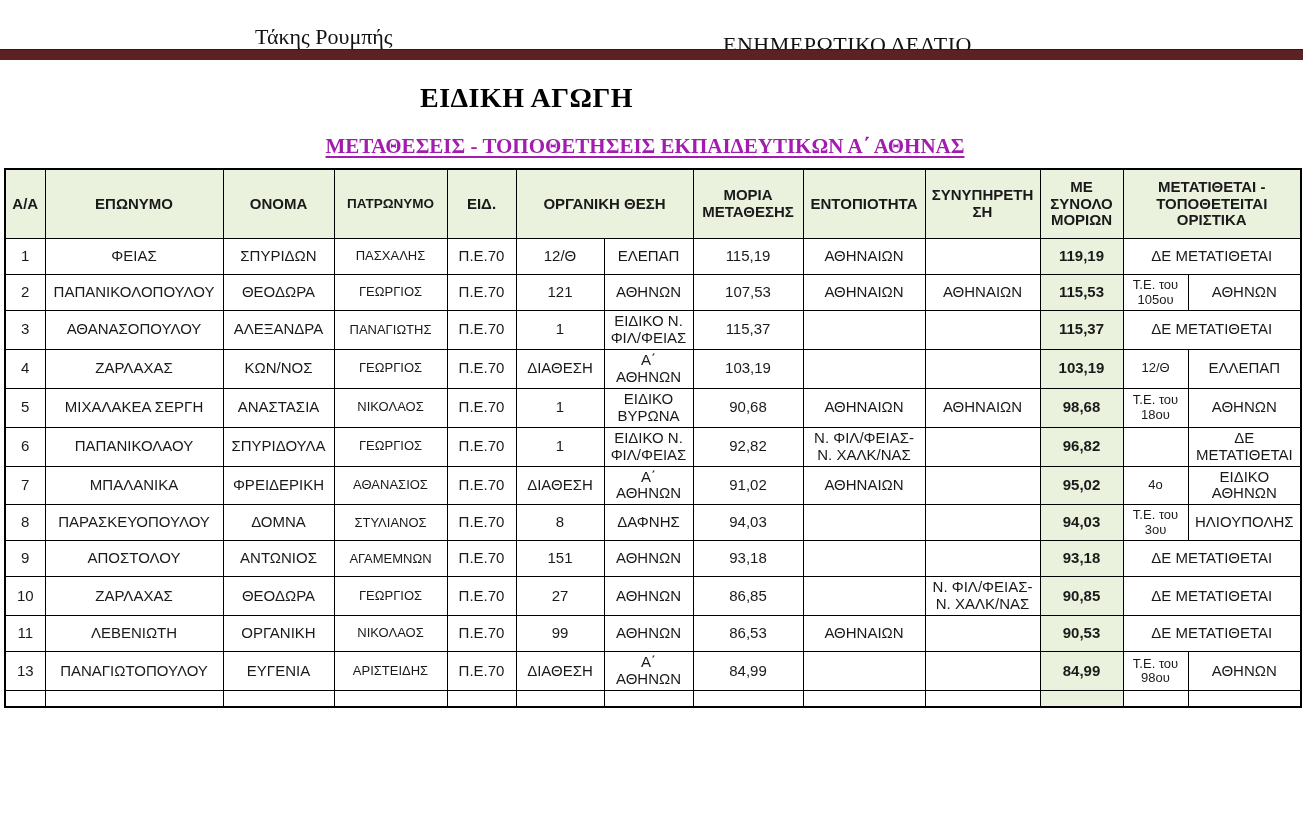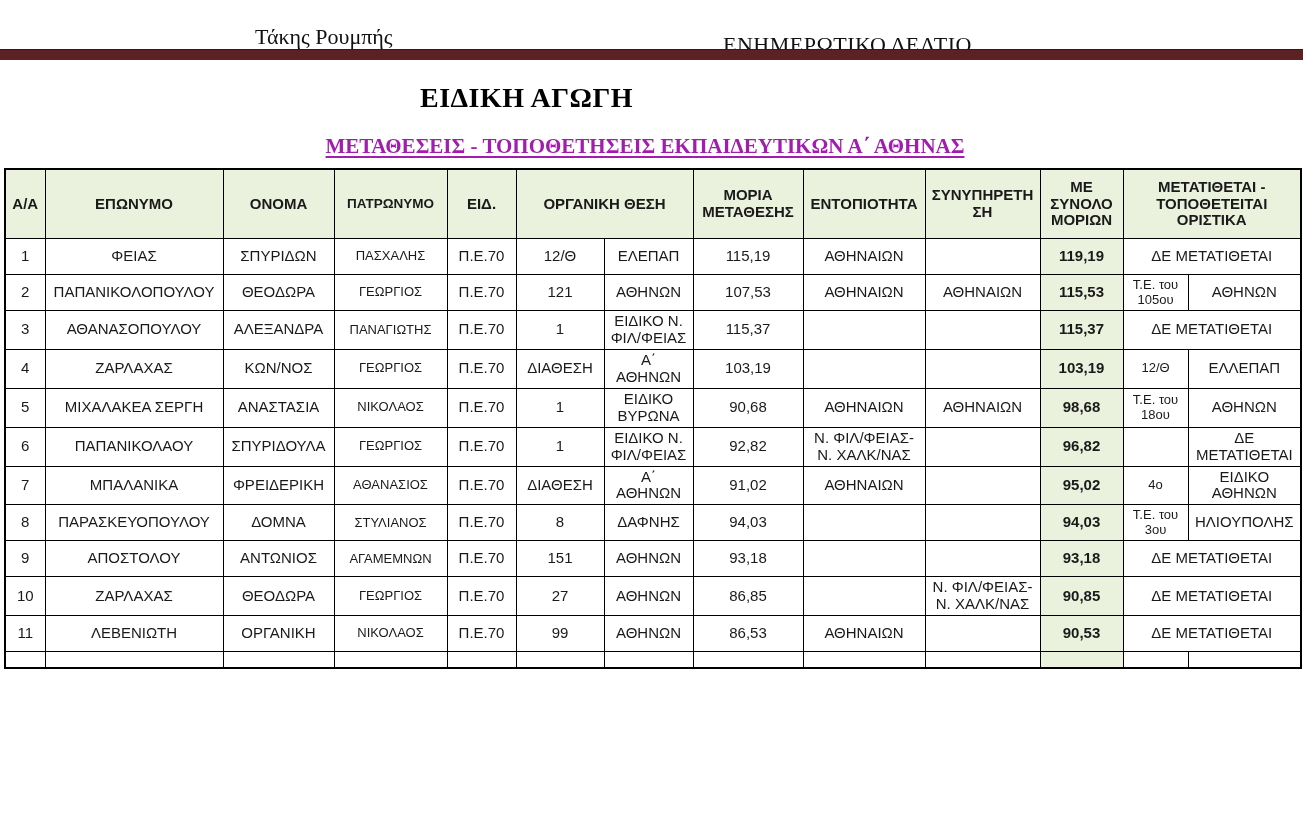--- a/index.html
+++ b/index.html
@@ -250,20 +250,35 @@
         <td class="col-patro">ΝΙΚΟΛΑΟΣ</td>
         <td class="col-spec">Π.Ε.70</td>
         <td class="col-orgnum">99</td>
         <td class="col-orgname">ΑΘΗΝΩΝ</td>
         <td class="col-points">86,53</td>
         <td class="col-loc">ΑΘΗΝΑΙΩΝ</td>
         <td class="col-cos"></td>
         <td class="col-total">90,53</td>
         <td class="col-destspan" colspan="2">ΔΕ ΜΕΤΑΤΙΘΕΤΑΙ</td>
       </tr>
+      <tr>
+        <td class="col-aa">13</td>
+        <td class="col-surname">ΠΑΝΑΓΙΩΤΟΠΟΥΛΟΥ</td>
+        <td class="col-name">ΕΥΓΕΝΙΑ</td>
+        <td class="col-patro">ΑΡΙΣΤΕΙΔΗΣ</td>
+        <td class="col-spec">Π.Ε.70</td>
+        <td class="col-orgnum">ΔΙΑΘΕΣΗ</td>
+        <td class="col-orgname">Α΄ ΑΘΗΝΩΝ</td>
+        <td class="col-points">84,99</td>
+        <td class="col-loc"></td>
+        <td class="col-cos"></td>
+        <td class="col-total">84,99</td>
+        <td class="col-destnum">Τ.Ε. του 98ου</td>
+        <td class="col-destname">ΑΘΗΝΩΝ</td>
+      </tr>
       <tr class="partial-row">
         <td class="col-aa"></td>
         <td class="col-surname"></td>
         <td class="col-name"></td>
         <td class="col-patro"></td>
         <td class="col-spec"></td>
         <td class="col-orgnum"></td>
         <td class="col-orgname"></td>
         <td class="col-points"></td>
         <td class="col-loc"></td>

